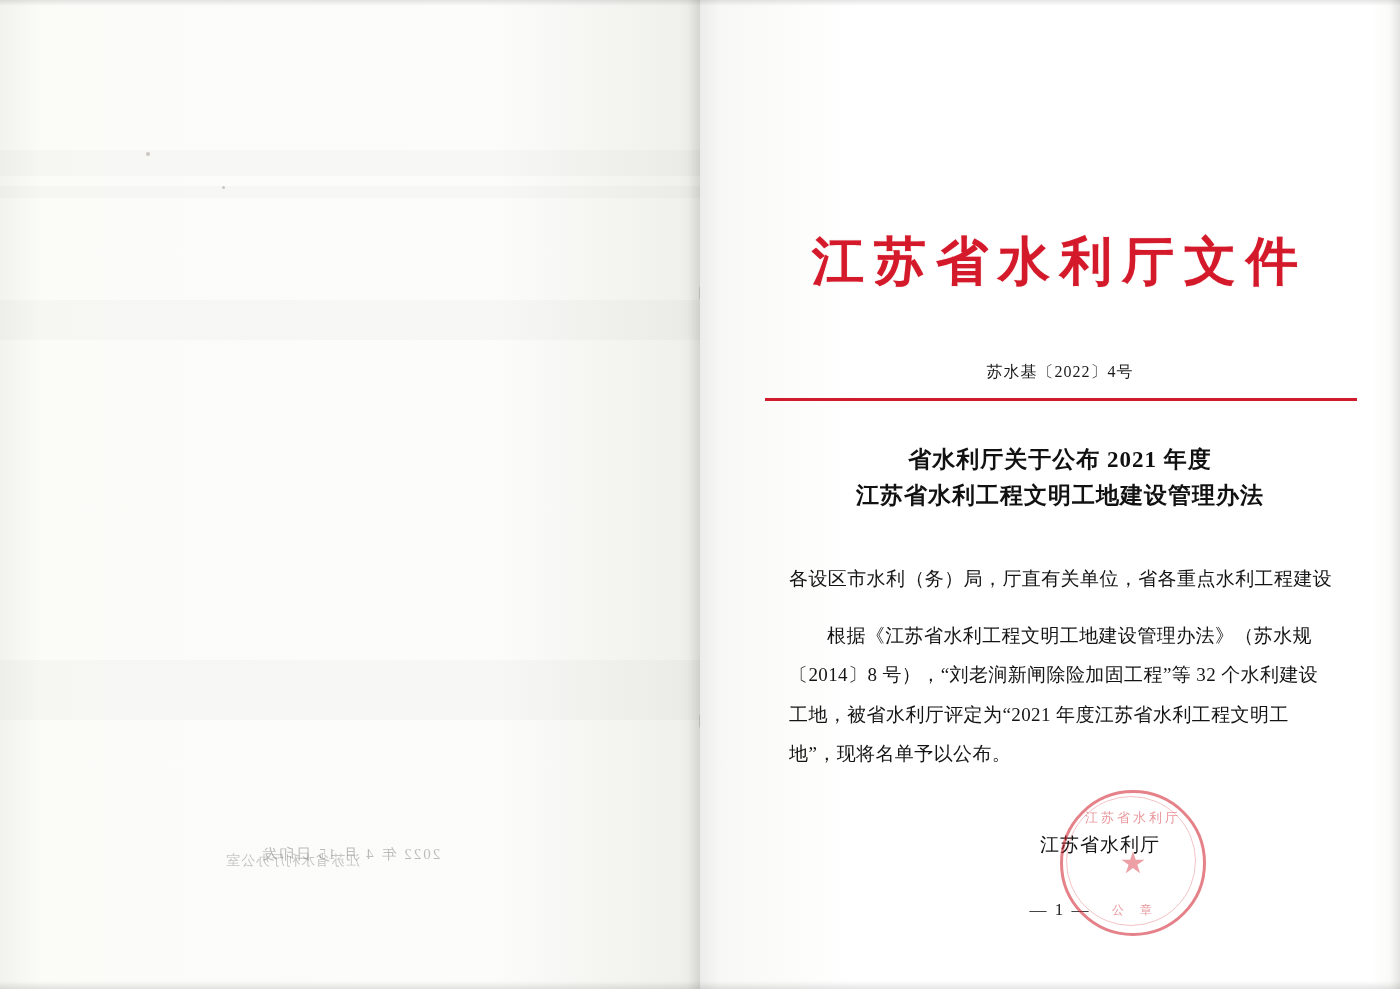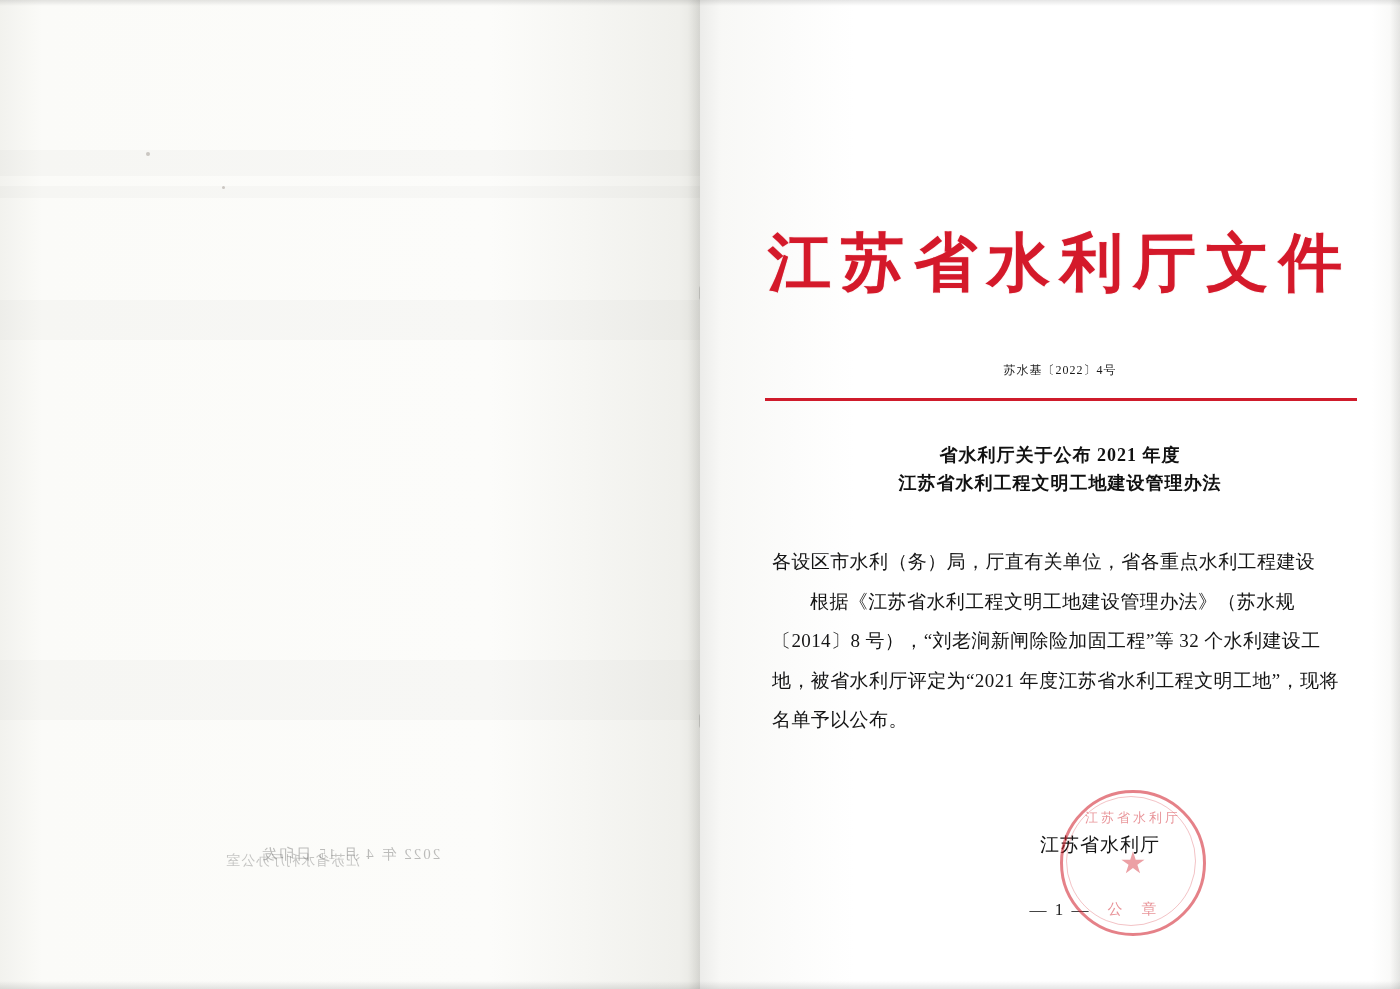--- a/index.html
+++ b/index.html
@@ -111,73 +111,73 @@
     height: 989px;
   }
 
   .masthead {
     position: absolute;
     left: 0;
     top: 232px;
     width: 600px;
     text-align: center;
     color: #d4192a;
-    font-family: Liberation Mono, monospace;
+    font-family: Liberation Serif, serif;
     font-weight: bold;
-    font-size: 63px;
+    font-size: 52px;
     letter-spacing: 10px;
     line-height: 1.15;
     text-shadow: 0 0 1px rgba(212,25,42,0.5);
     white-space: nowrap;
   }
 
   .doc-number {
     position: absolute;
     left: 0;
     top: 362px;
     width: 600px;
     text-align: center;
-    font-size: 12px;
+    font-size: 16px;
     letter-spacing: 1px;
     color: #1a1a1a;
   }
 
   .red-rule {
     position: absolute;
     left: 5px;
     top: 398px;
     width: 592px;
     height: 3px;
     background: #cf1b2b;
   }
 
   .doc-title {
     position: absolute;
     left: 0;
     top: 442px;
     width: 600px;
     text-align: center;
-    font-size: 18px;
+    font-size: 23px;
     font-weight: bold;
     line-height: 1.55;
     color: #111;
     letter-spacing: 1px;
   }
 
   .body-text {
     position: absolute;
     left: 12px;
     top: 542px;
     width: 578px;
     font-size: 19px;
     line-height: 2.08;
     color: #141414;
     letter-spacing: 0.4px;
   }
-  .body-text p { margin: 0; }
+  .body-text p { margin: 17px; }
   .indent { text-indent: 2em; }
 
   .attachment {
     position: absolute;
     left: 12px;
     top: 732px;
     width: 578px;
     font-size: 19px;
     color: #141414;
     text-indent: 2em;
@@ -232,21 +232,21 @@
     color: rgba(209,32,44,0.62);
     font-size: 13px;
     letter-spacing: 3px;
   }
   .seal-text-bottom {
     position: absolute;
     left: 0; bottom: 14px;
     width: 140px;
     text-align: center;
     color: rgba(209,32,44,0.62);
-    font-size: 15px;
+    font-size: 12px;
     letter-spacing: 2px;
   }
 
   .page-number {
     position: absolute;
     left: 0;
     top: 900px;
     width: 600px;
     text-align: center;
     font-size: 17px;

